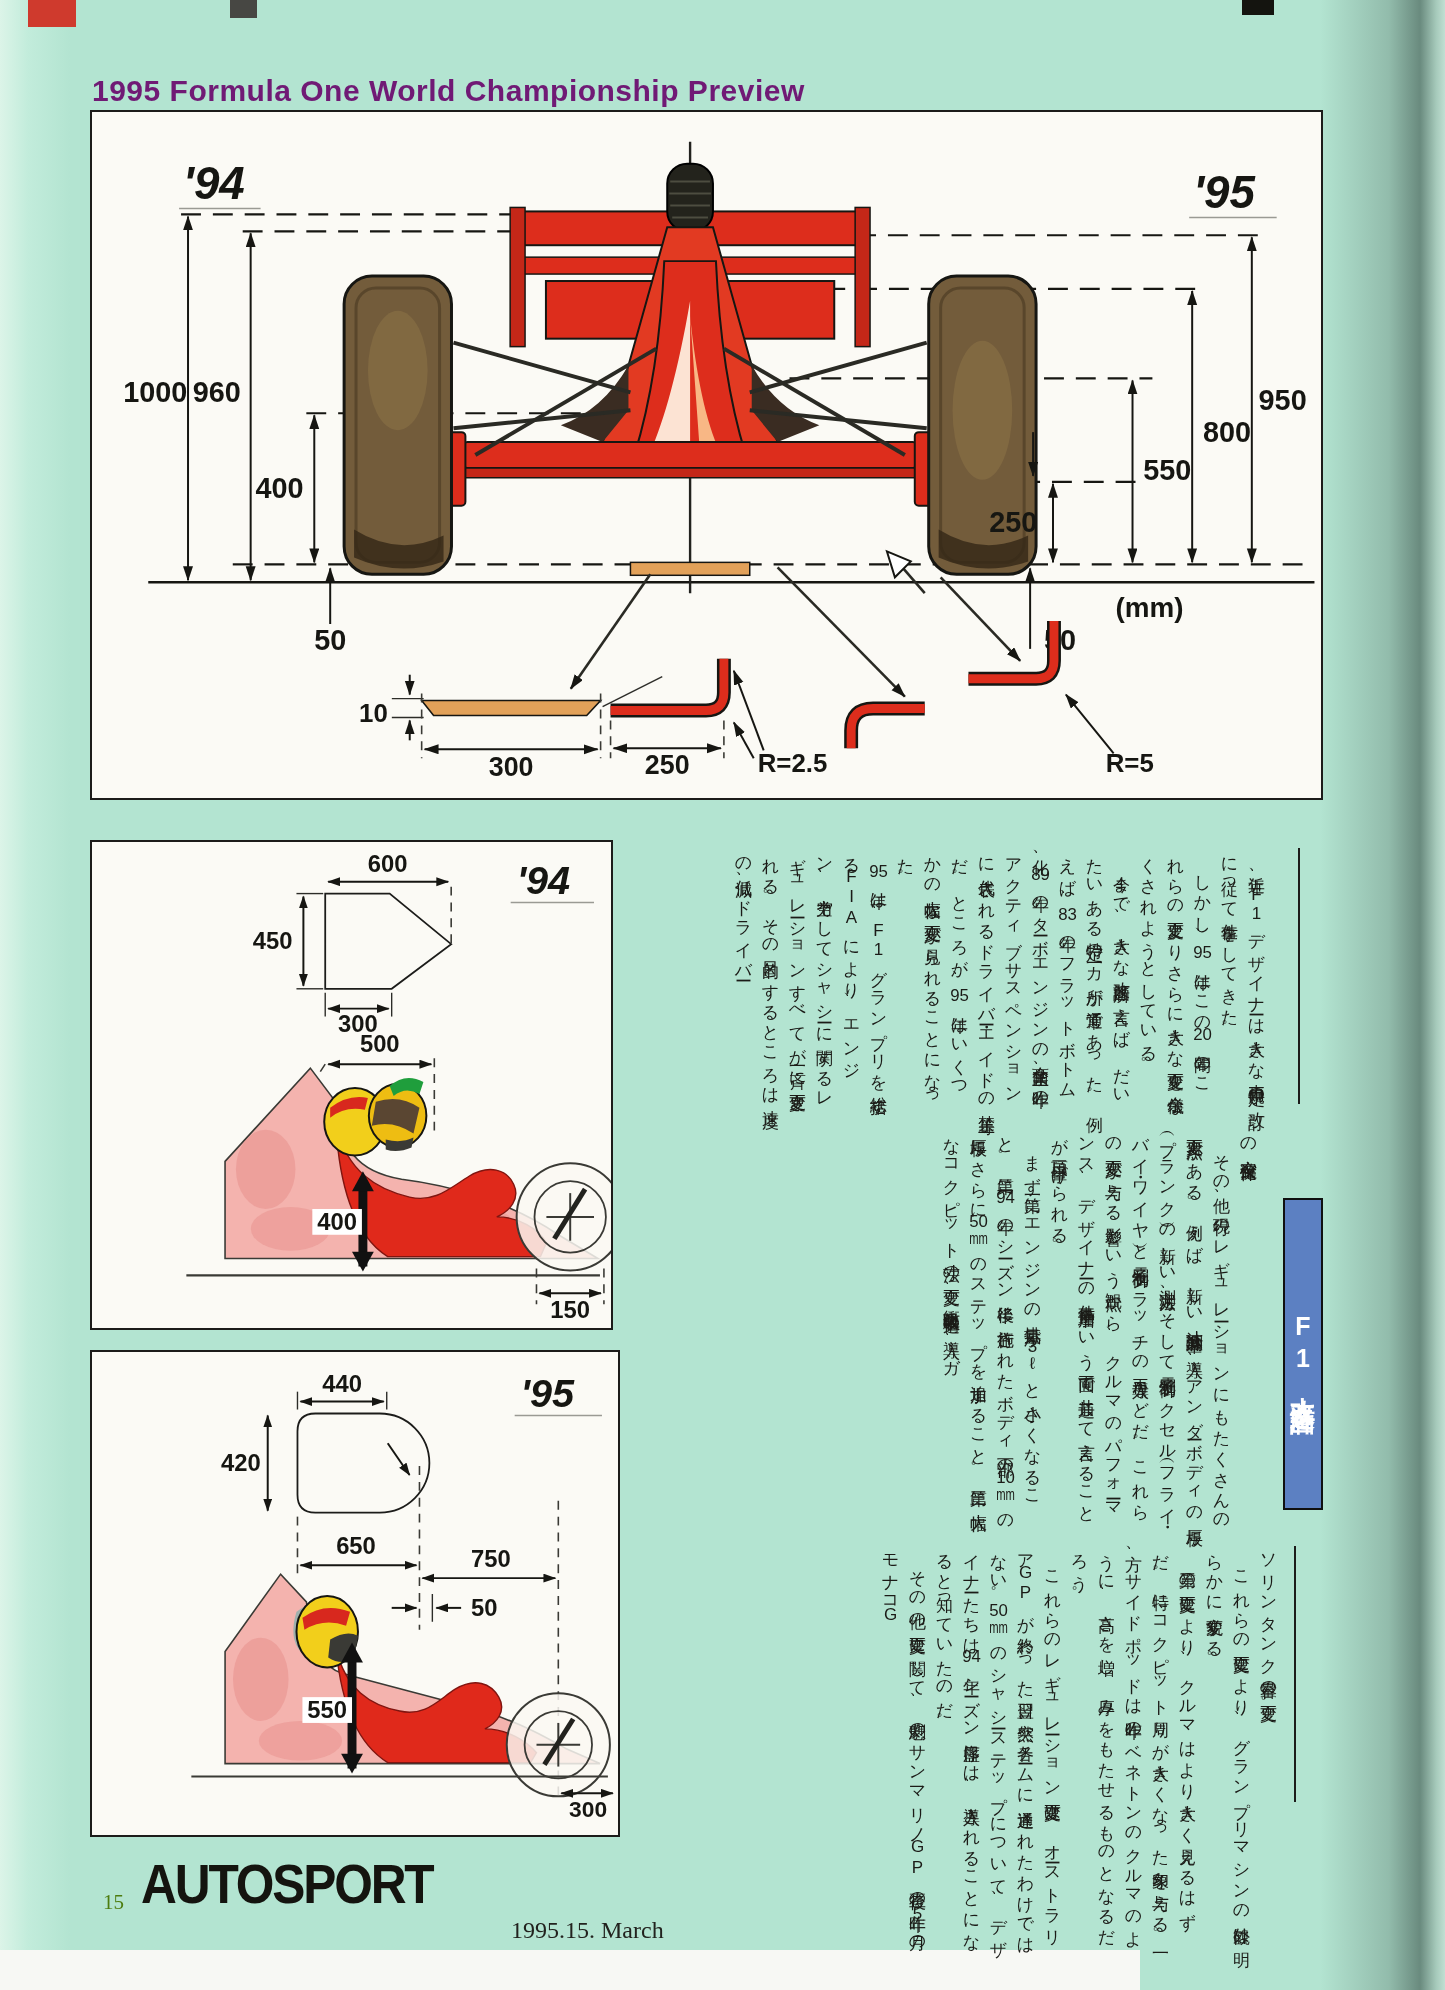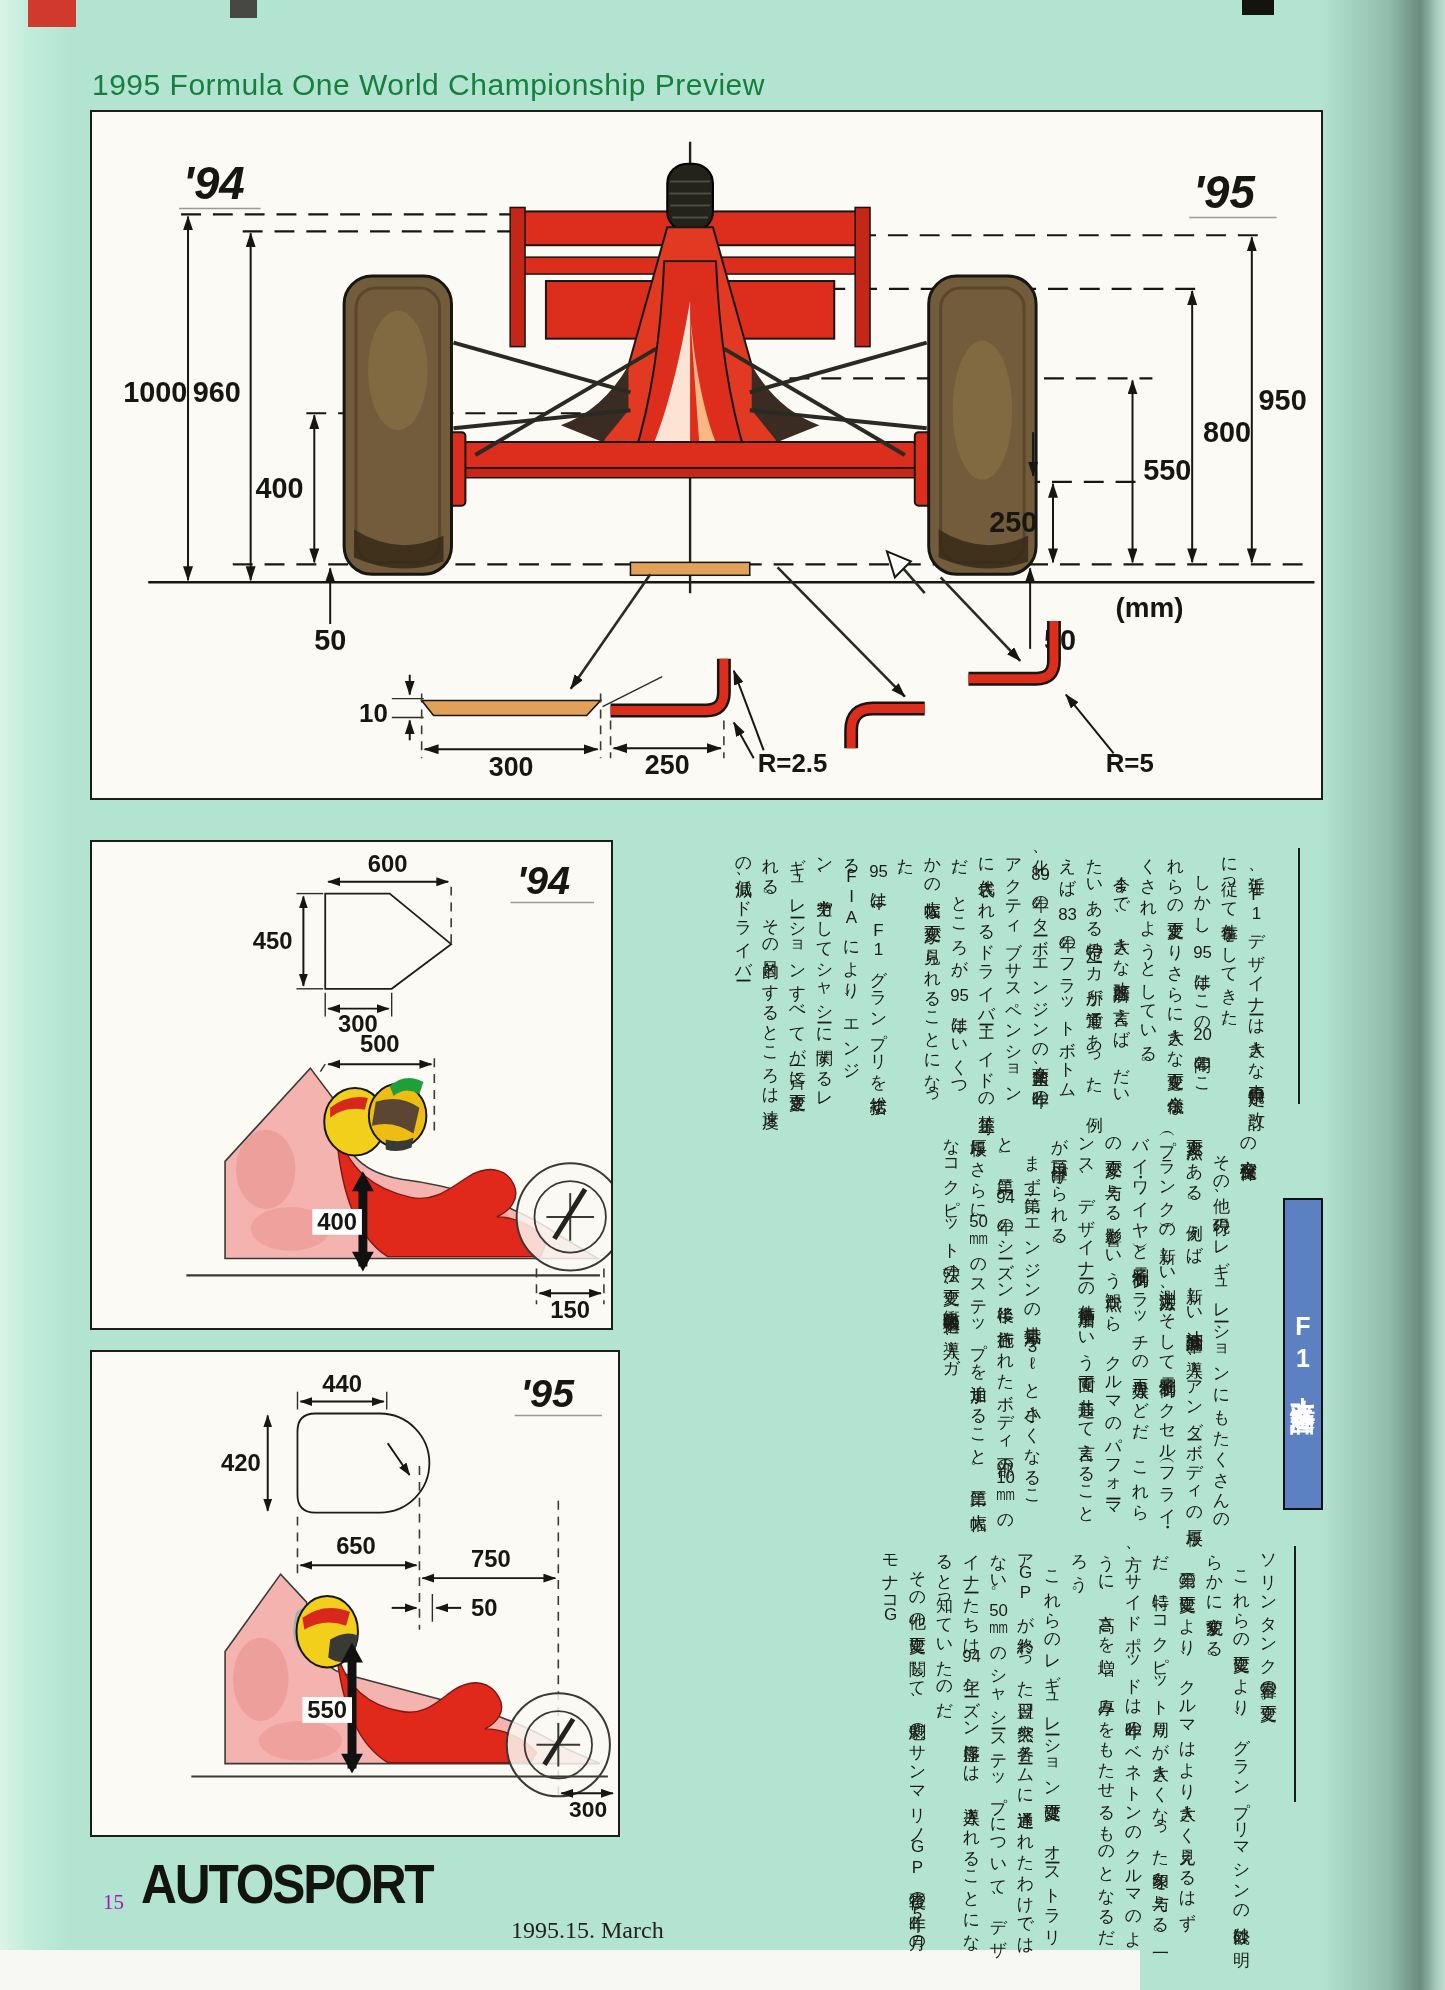--- a/index.html
+++ b/index.html
@@ -9,21 +9,21 @@
   
   #left-stripe{left:0;top:0;width:70px;height:1990px;
      background:linear-gradient(to right,#dcf4e8,#c2ecdb 40%,#b3e4d1);}
   #right-gutter{right:0;top:0;width:125px;height:1990px;
      background:linear-gradient(to right,rgba(90,110,100,0) 0%,rgba(70,95,85,.30) 55%,rgba(45,65,58,.55) 80%,rgba(150,170,160,.45) 93%,rgba(205,220,212,.55) 100%);}
   #bottom-edge{left:0;top:1950px;width:1140px;height:40px;background:#f7f8f4;}
   #mark-red{left:28px;top:0;width:48px;height:27px;background:#cf3a2d;}
   #mark-dark{left:230px;top:0;width:27px;height:18px;background:#474743;}
   #mark-black{left:1242px;top:0;width:32px;height:15px;background:#14140f;}
 
-  #page-title{left:92px;top:68px;font-size:30px;font-weight:400;color:#15803d;
+  #page-title{left:92px;top:74px;font-size:30px;font-weight:700;color:#701a75;
      letter-spacing:.5px;white-space:nowrap;}
 
   .diagram-box{background:#fbfaf5;border:2px solid #1c1c1a;box-sizing:border-box;}
   #box-front{left:90px;top:110px;width:1233px;height:690px;}
   #box-94{left:90px;top:840px;width:523px;height:490px;}
   #box-95{left:90px;top:1350px;width:530px;height:487px;}
   .diagram-box svg{display:block;width:100%;height:100%;}
 
   
   .vtext{writing-mode:vertical-rl;text-orientation:upright;color:#1b1b17;
@@ -38,21 +38,21 @@
   #rule1{left:1298px;top:848px;height:256px;}
   #rule3{left:1294px;top:1546px;height:256px;}
 
   #headline-box{left:1283px;top:1198px;width:40px;height:312px;background:#5c80c2;
      border:2px solid #101010;box-sizing:border-box;display:flex;align-items:center;justify-content:center;}
   #headline-box .vtext{font-size:25px;font-weight:bold;color:#ffffff;line-height:36px;
      letter-spacing:4px;}
 
   #footer{left:103px;top:1862px;width:700px;height:60px;}
   #footer .pageno{position:absolute;left:0;top:28px;font-family:"Liberation Serif",serif;
-     font-size:21px;color:#a21caf;}
+     font-size:21px;color:#4d7c0f;}
   #footer .logo{position:absolute;left:38px;top:0;font-size:46px;font-weight:900;
      color:#14140f;letter-spacing:-2px;transform:scale(1.08,1.22);transform-origin:left bottom;
      white-space:nowrap;}
   #footer .issue{position:absolute;left:408px;top:30px;font-family:"Liberation Serif",serif;
      font-size:24px;color:#22221e;white-space:nowrap;margin-top:25px;}
 
   svg text{font-family:"Liberation Sans",sans-serif;font-weight:bold;fill:#161612;}
   .dash{stroke:#161612;stroke-width:2.2;stroke-dasharray:20 12;fill:none;}
   .dash2{stroke:#3a3a35;stroke-width:1.6;stroke-dasharray:9 7;fill:none;}
   .dim{stroke:#161612;stroke-width:2;fill:none;}

